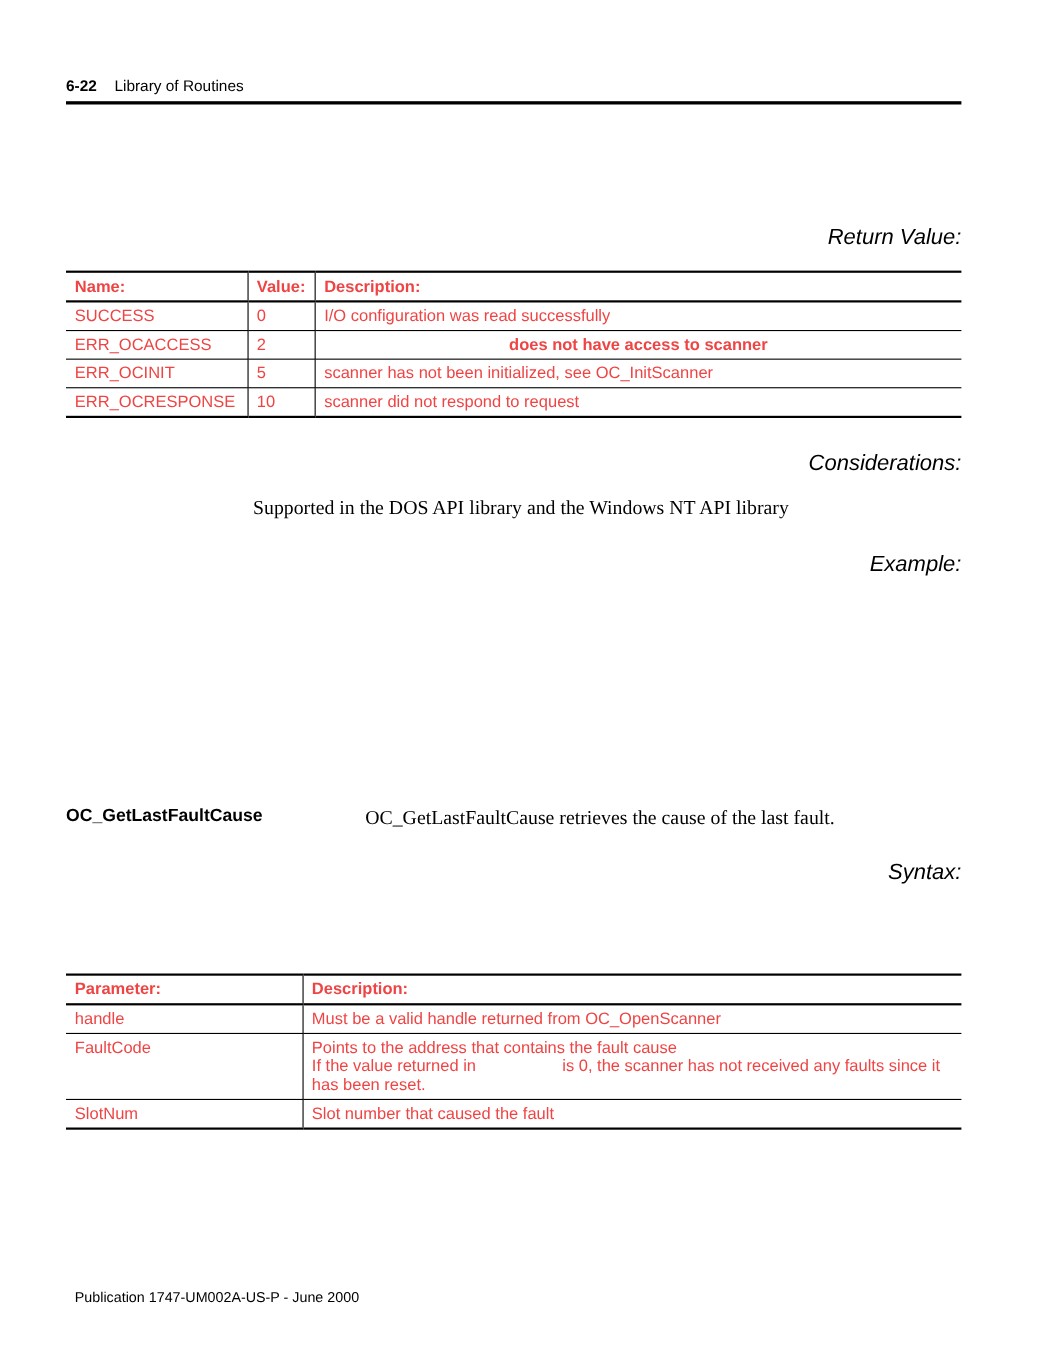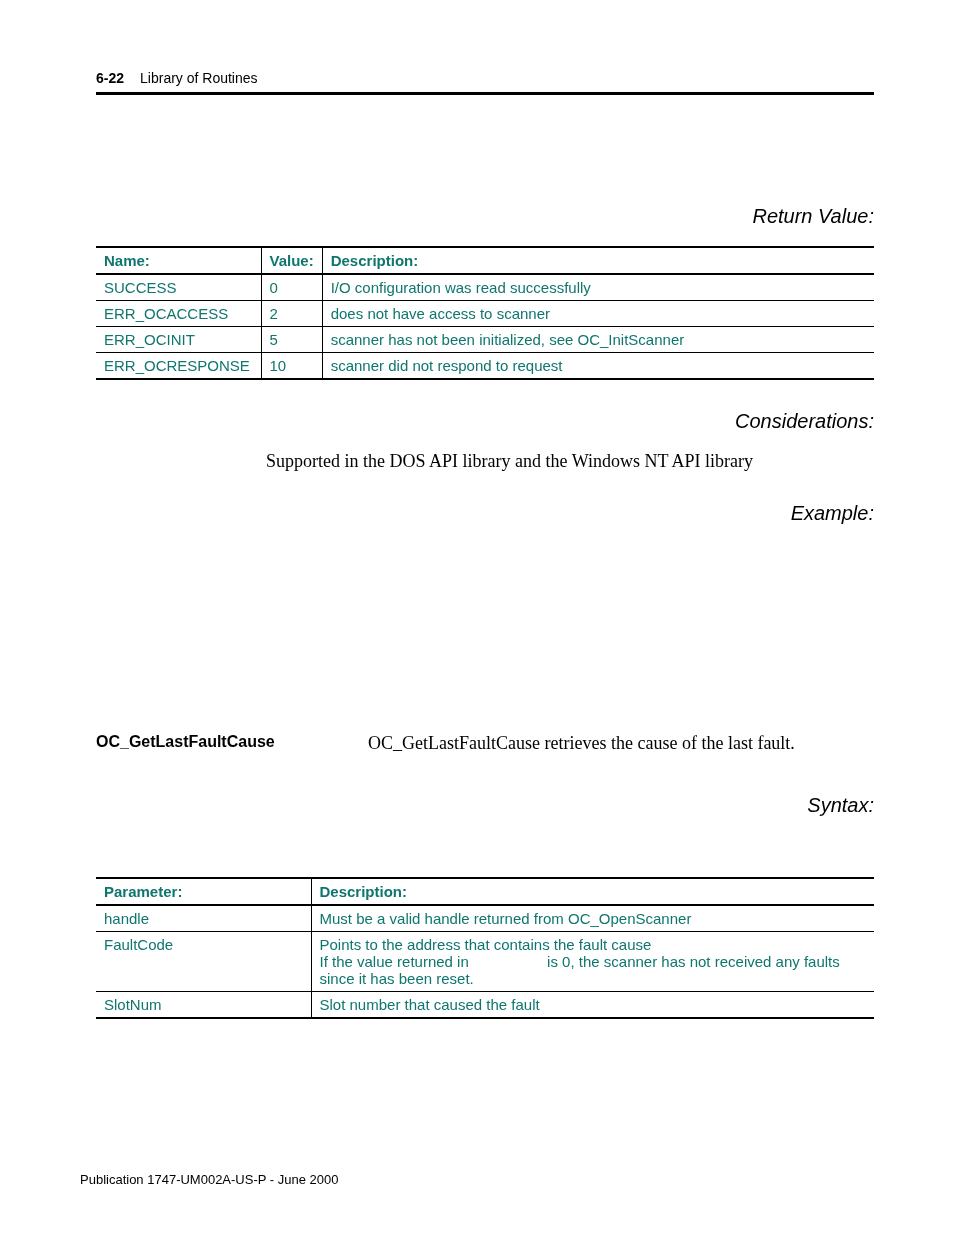--- a/index.html
+++ b/index.html
@@ -9,21 +9,21 @@
     font-family: "Times New Roman", Times, serif;
     color: #000;
     width: 954px;
     height: 1235px;
     position: relative;
   }
   .page {
     position: relative;
     width: 100%;
     height: 100%;
-    padding: 70px 80px 50px 96px;
+    padding: 70px 80px 50px 60px;
     box-sizing: border-box;
   }
   .header-line {
     display: flex;
     align-items: baseline;
     font-family: Arial, Helvetica, sans-serif;
     font-size: 14px;
     margin-bottom: 6px;
   }
   .header-pagenum {
@@ -46,21 +46,21 @@
     font-size: 20px;
     margin-bottom: 18px;
     text-align: right;
   }
   
   table {
     border-collapse: collapse;
     width: 100%;
     font-family: Arial, Helvetica, sans-serif;
     font-size: 15px;
-    color: #0f766e;
+    color: #ef4444;
   }
   table.return-table {
     margin-bottom: 30px;
   }
   th, td {
     border-left: 1px solid #000;
     border-right: 1px solid #000;
     border-bottom: 1px solid #000;
     padding: 4px 8px;
     text-align: left;
@@ -96,38 +96,40 @@
     font-family: Arial, Helvetica, sans-serif;
     font-weight: bold;
     font-size: 16px;
     width: 272px;
     flex: 0 0 272px;
     letter-spacing: 0px;
   }
   .section-body {
     flex: 1;
   }
-  .section-body .body-serif { margin-bottom: 40px; }
+  .section-body .body-serif { margin-bottom: 28px; }
   .p2-table-wrap {
-    margin-top: 2px;
+    margin-top: 22px;
   }
   .pt-c1 { width: 215px; }
   .footer {
     position: absolute;
-    left: 80px;
+    left: 68px;
     bottom: 48px;
     font-family: Arial, Helvetica, sans-serif;
     font-size: 13px;
   }
   td .placeholder-gap {
     display: inline-block;
     width: 70px;
   }
   td .center-text {
     display: block;
+    text-align: center;
+    font-weight: bold;
   }
 </style>
 </head>
 <body>
 
 <div class="page">
 
   <div class="header-line">
     <span class="header-pagenum">6-22</span>
     <span>Library of Routines</span>

